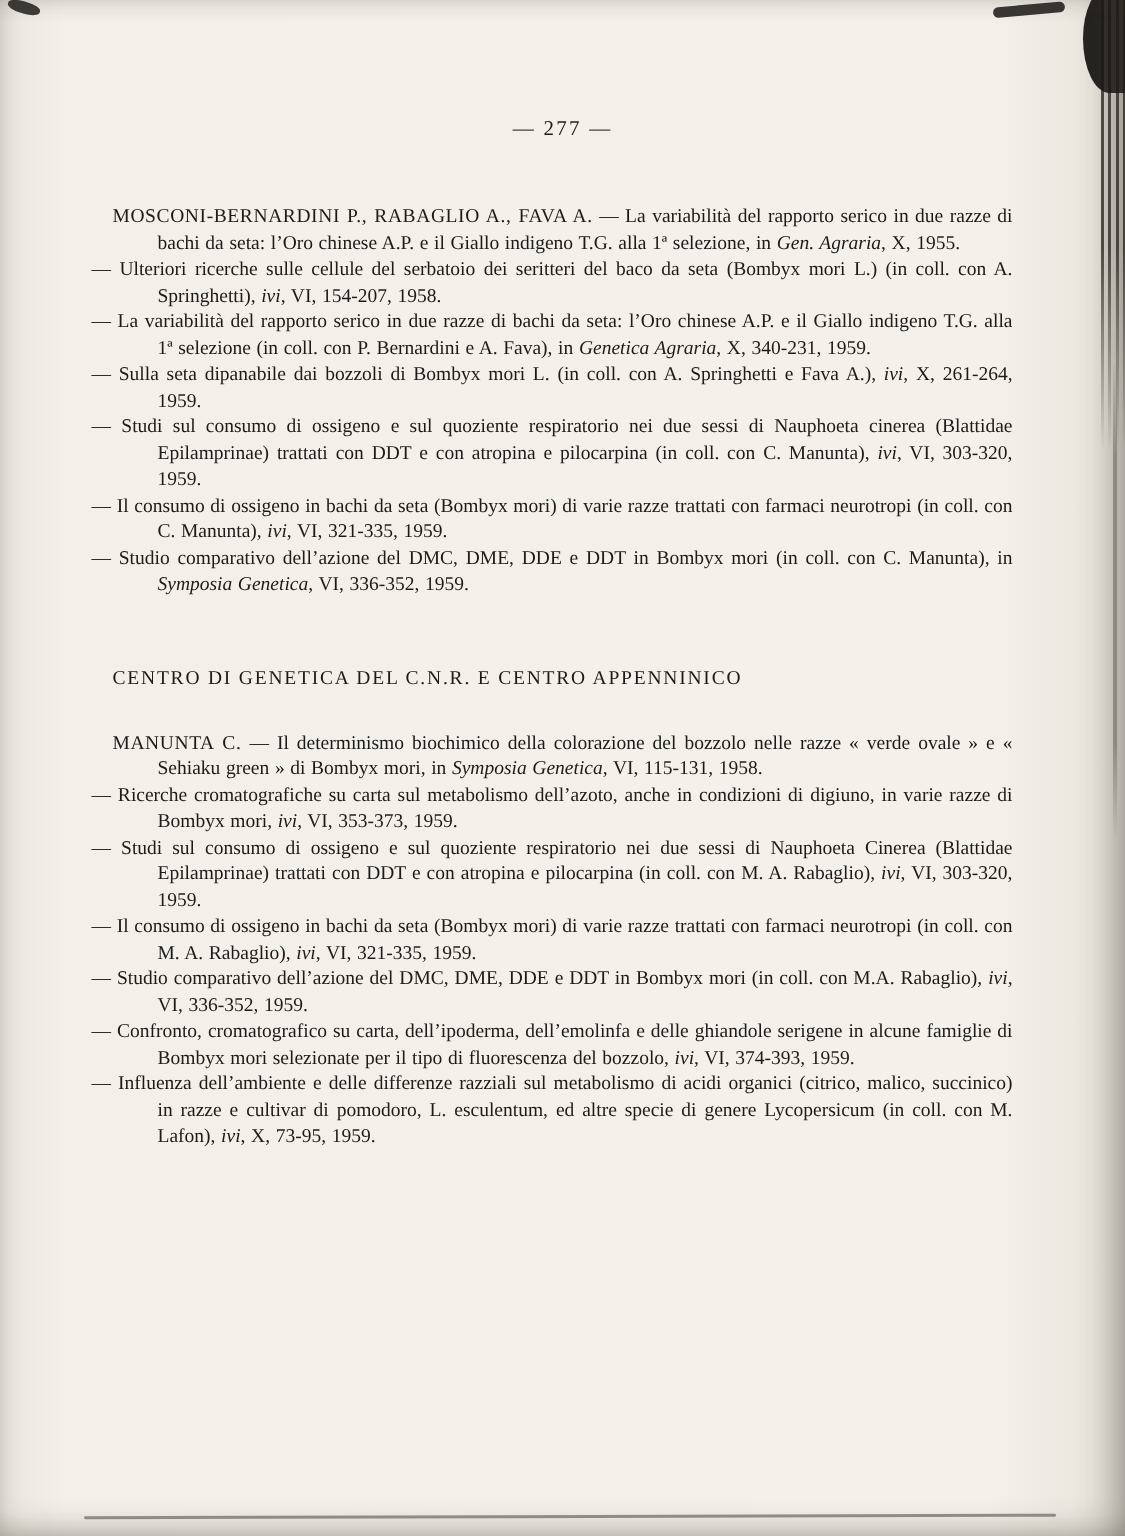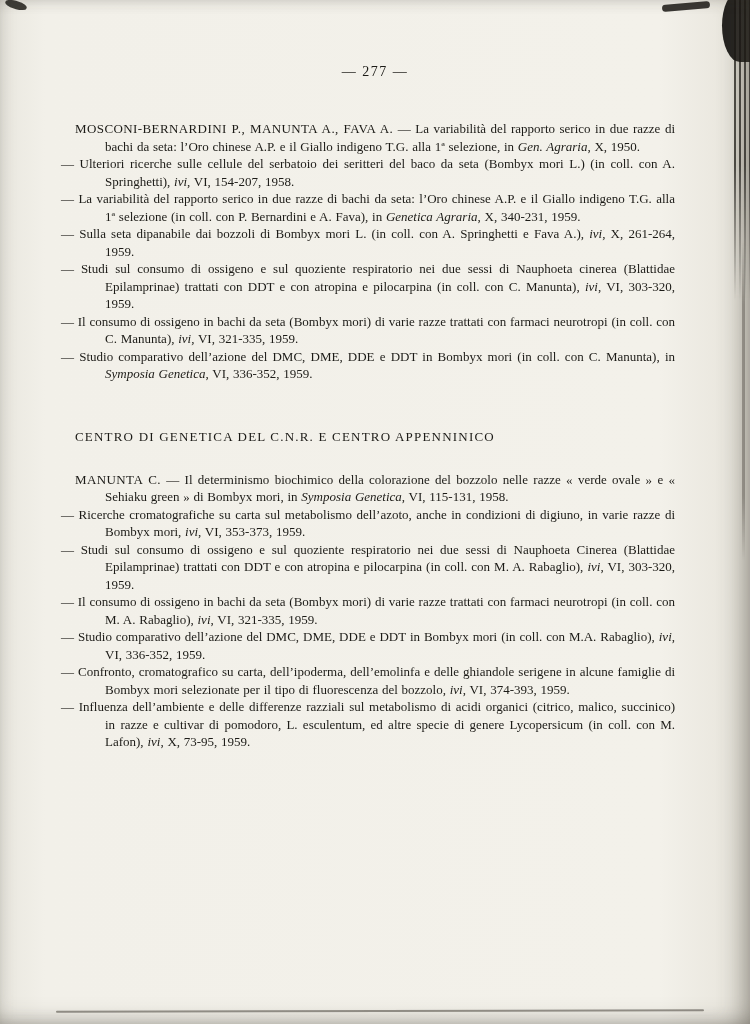--- a/index.html
+++ b/index.html
@@ -81,21 +81,21 @@
     left: 56px; bottom: 12px;
     width: 648px; height: 2px;
     background: rgba(58, 54, 46, 0.5);
     transform: rotate(-0.15deg);
     border-radius: 1px;
   }
   
   .page-inner {
     position: absolute;
     left: 75px;
-    top: 64px;
+    top: 79px;
     width: 600px;
   }
   .page-number {
     text-align: center;
     font-size: 14px;
     letter-spacing: 1.5px;
     margin-bottom: 40px;
   }
   .entry {
     margin: 0;
@@ -134,21 +134,21 @@
   <div class="mark-tl"></div>
   <div class="mark-tr-blob"></div>
   <div class="mark-tr-streak"></div>
   <div class="mark-right-stripes"></div>
   <div class="mark-right-line"></div>
   <div class="mark-bottom-line"></div>
 
   <div class="page-inner">
     <div class="page-number">— 277 —</div>
     <div class="bib">
-        <p class="entry author-entry"><span class="caps">MOSCONI-BERNARDINI P., MANUNTA A., FAVA A.</span><span> — La variabilità del rapporto serico in due razze di bachi da seta: l’Oro chinese A.P. e il Giallo indigeno T.G. alla 1ª selezione, in </span><span class="i">Gen. Agraria</span><span>, X, 1950.</span></p>
+        <p class="entry author-entry"><span class="caps">MOSCONI-BERNARDINI P., RABAGLIO A., FAVA A.</span><span> — La variabilità del rapporto serico in due razze di bachi da seta: l’Oro chinese A.P. e il Giallo indigeno T.G. alla 1ª selezione, in </span><span class="i">Gen. Agraria</span><span>, X, 1955.</span></p>
         <p class="entry dash"><span>— Ulteriori ricerche sulle cellule del serbatoio dei seritteri del baco da seta (Bombyx mori L.) (in coll. con A. Springhetti), </span><span class="i">ivi</span><span>, VI, 154-207, 1958.</span></p>
         <p class="entry dash"><span>— La variabilità del rapporto serico in due razze di bachi da seta: l’Oro chinese A.P. e il Giallo indigeno T.G. alla 1ª selezione (in coll. con P. Bernardini e A. Fava), in </span><span class="i">Genetica Agraria</span><span>, X, 340-231, 1959.</span></p>
         <p class="entry dash"><span>— Sulla seta dipanabile dai bozzoli di Bombyx mori L. (in coll. con A. Springhetti e Fava A.), </span><span class="i">ivi</span><span>, X, 261-264, 1959.</span></p>
         <p class="entry dash"><span>— Studi sul consumo di ossigeno e sul quoziente respiratorio nei due sessi di Nauphoeta cinerea (Blattidae Epilamprinae) trattati con DDT e con atropina e pilocarpina (in coll. con C. Manunta), </span><span class="i">ivi</span><span>, VI, 303-320, 1959.</span></p>
         <p class="entry dash"><span>— Il consumo di ossigeno in bachi da seta (Bombyx mori) di varie razze trattati con farmaci neurotropi (in coll. con C. Manunta), </span><span class="i">ivi</span><span>, VI, 321-335, 1959.</span></p>
         <p class="entry dash"><span>— Studio comparativo dell’azione del DMC, DME, DDE e DDT in Bombyx mori (in coll. con C. Manunta), in </span><span class="i">Symposia Genetica</span><span>, VI, 336-352, 1959.</span></p>
         <div class="section-heading">CENTRO DI GENETICA DEL C.N.R. E CENTRO APPENNINICO</div>
         <p class="entry author-entry"><span class="caps">MANUNTA C.</span><span> — Il determinismo biochimico della colorazione del bozzolo nelle razze « verde ovale » e « Sehiaku green » di Bombyx mori, in </span><span class="i">Symposia Genetica</span><span>, VI, 115-131, 1958.</span></p>
         <p class="entry dash"><span>— Ricerche cromatografiche su carta sul metabolismo dell’azoto, anche in condizioni di digiuno, in varie razze di Bombyx mori, </span><span class="i">ivi</span><span>, VI, 353-373, 1959.</span></p>
         <p class="entry dash"><span>— Studi sul consumo di ossigeno e sul quoziente respiratorio nei due sessi di Nauphoeta Cinerea (Blattidae Epilamprinae) trattati con DDT e con atropina e pilocarpina (in coll. con M. A. Rabaglio), </span><span class="i">ivi</span><span>, VI, 303-320, 1959.</span></p>

